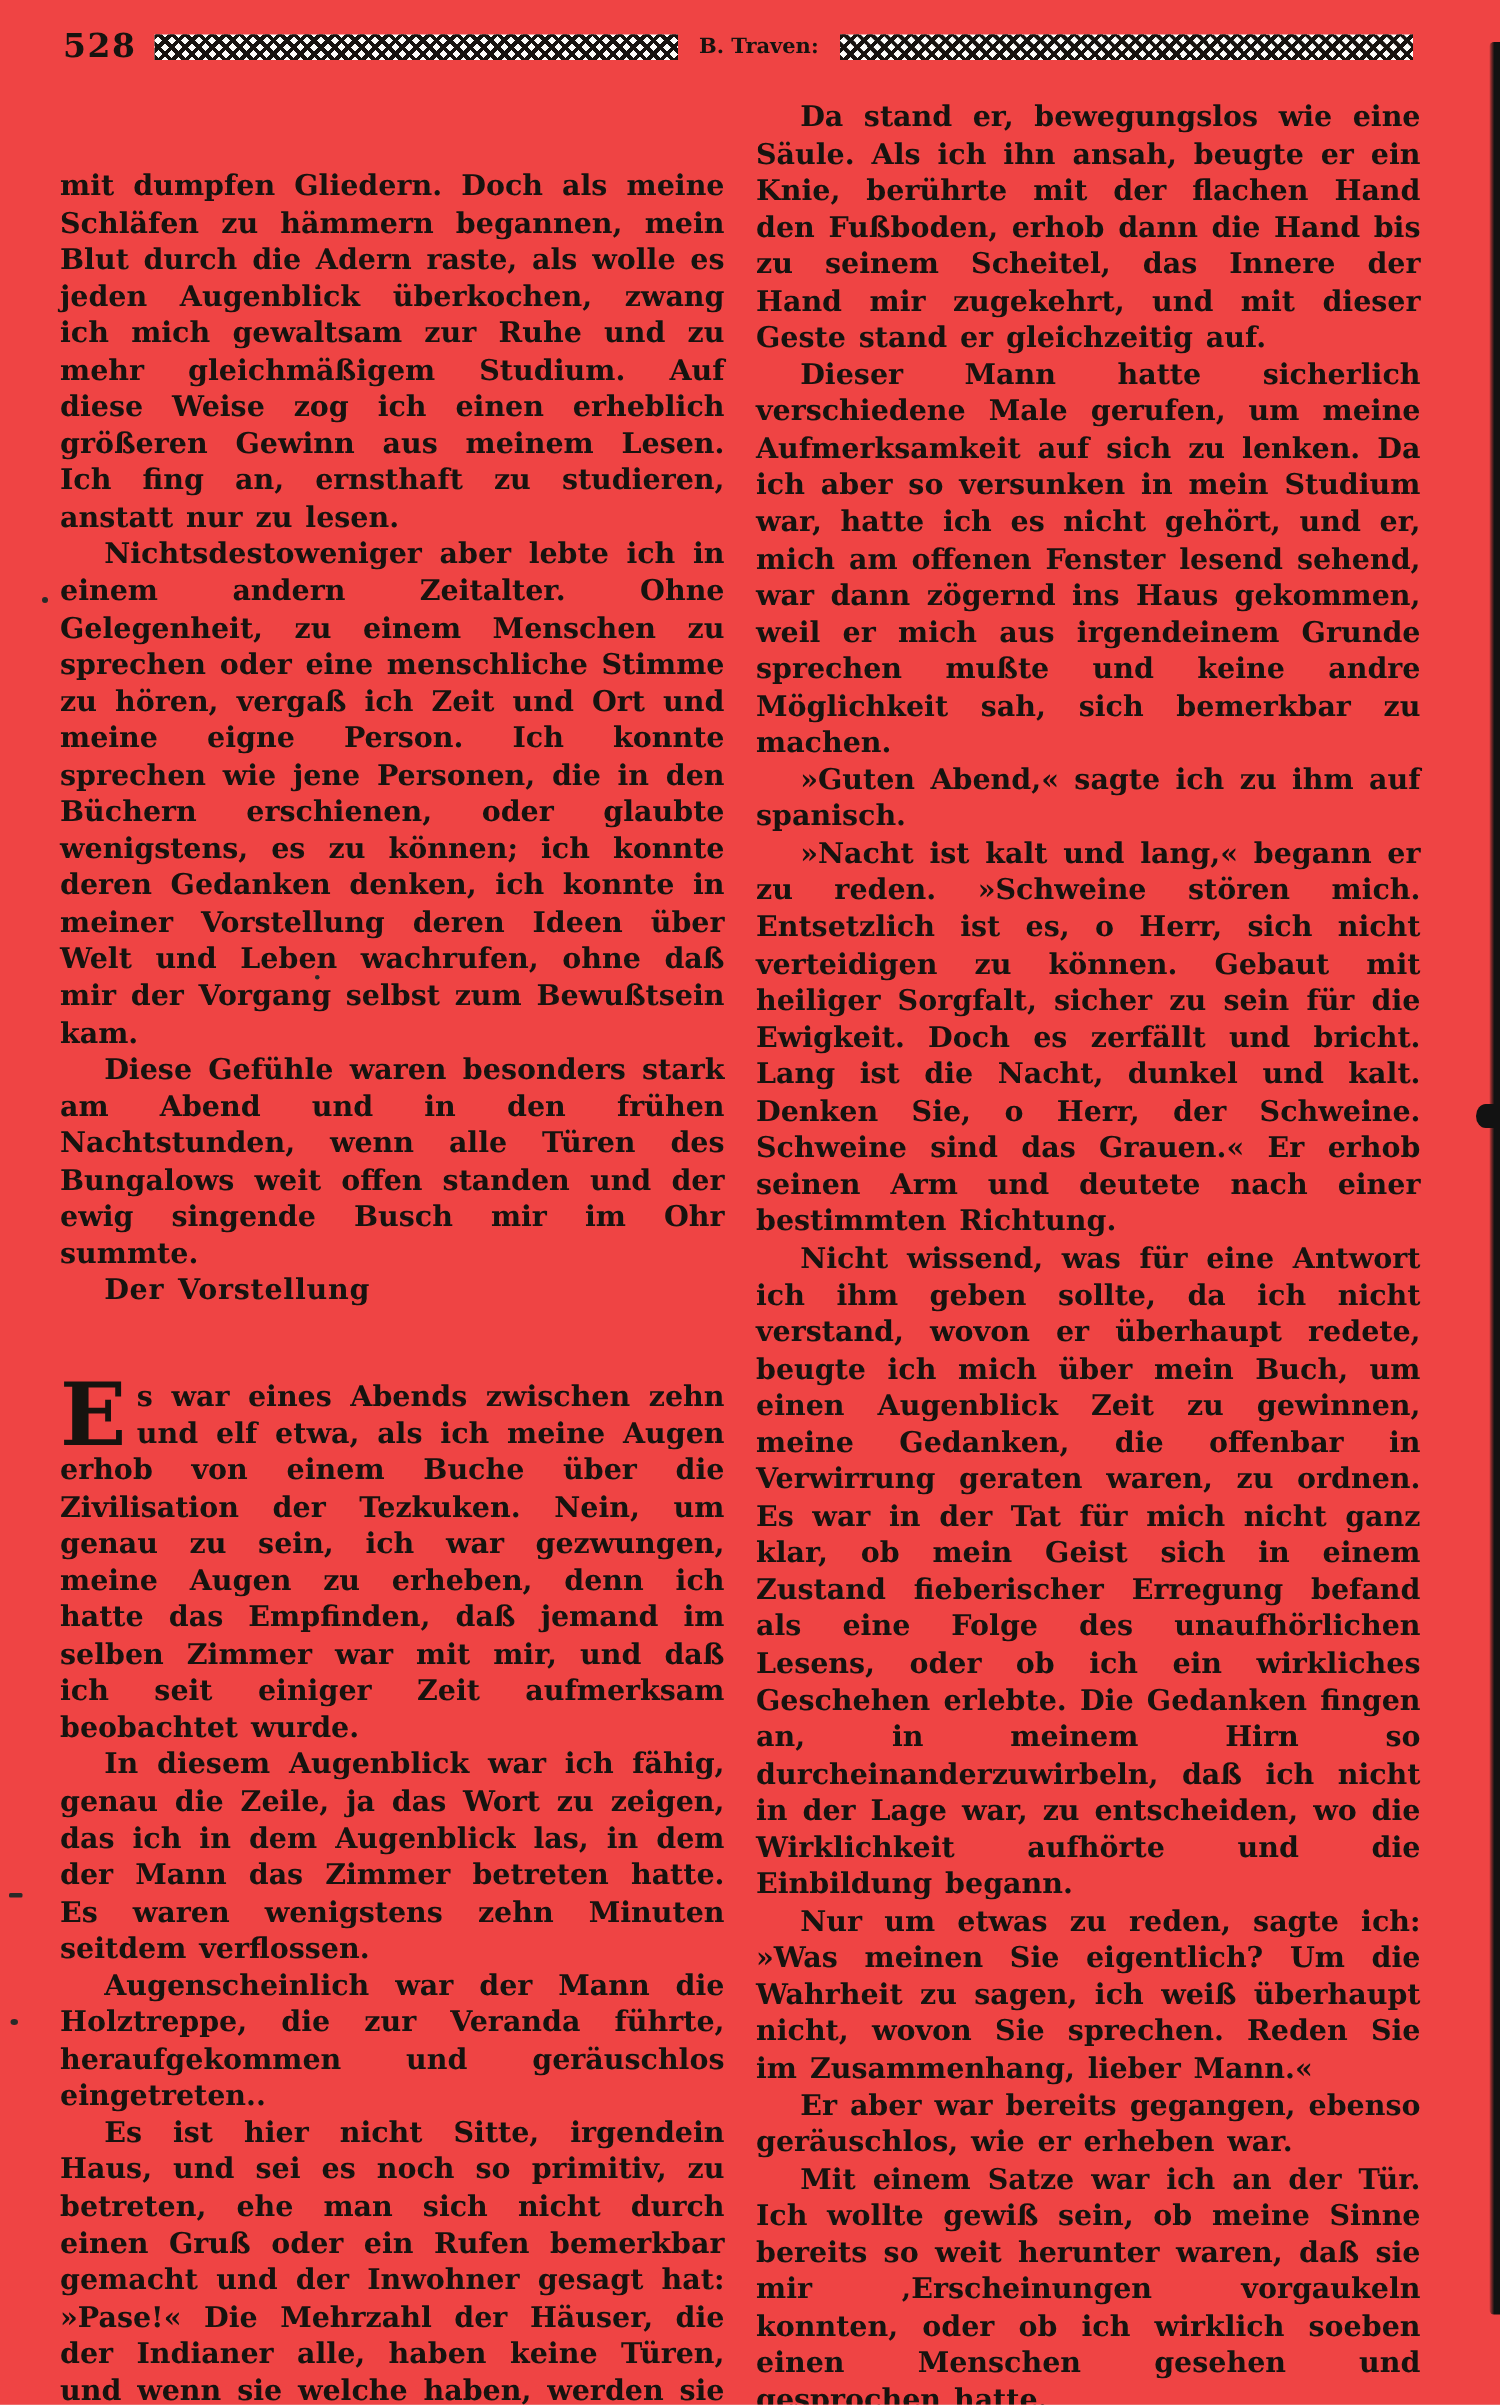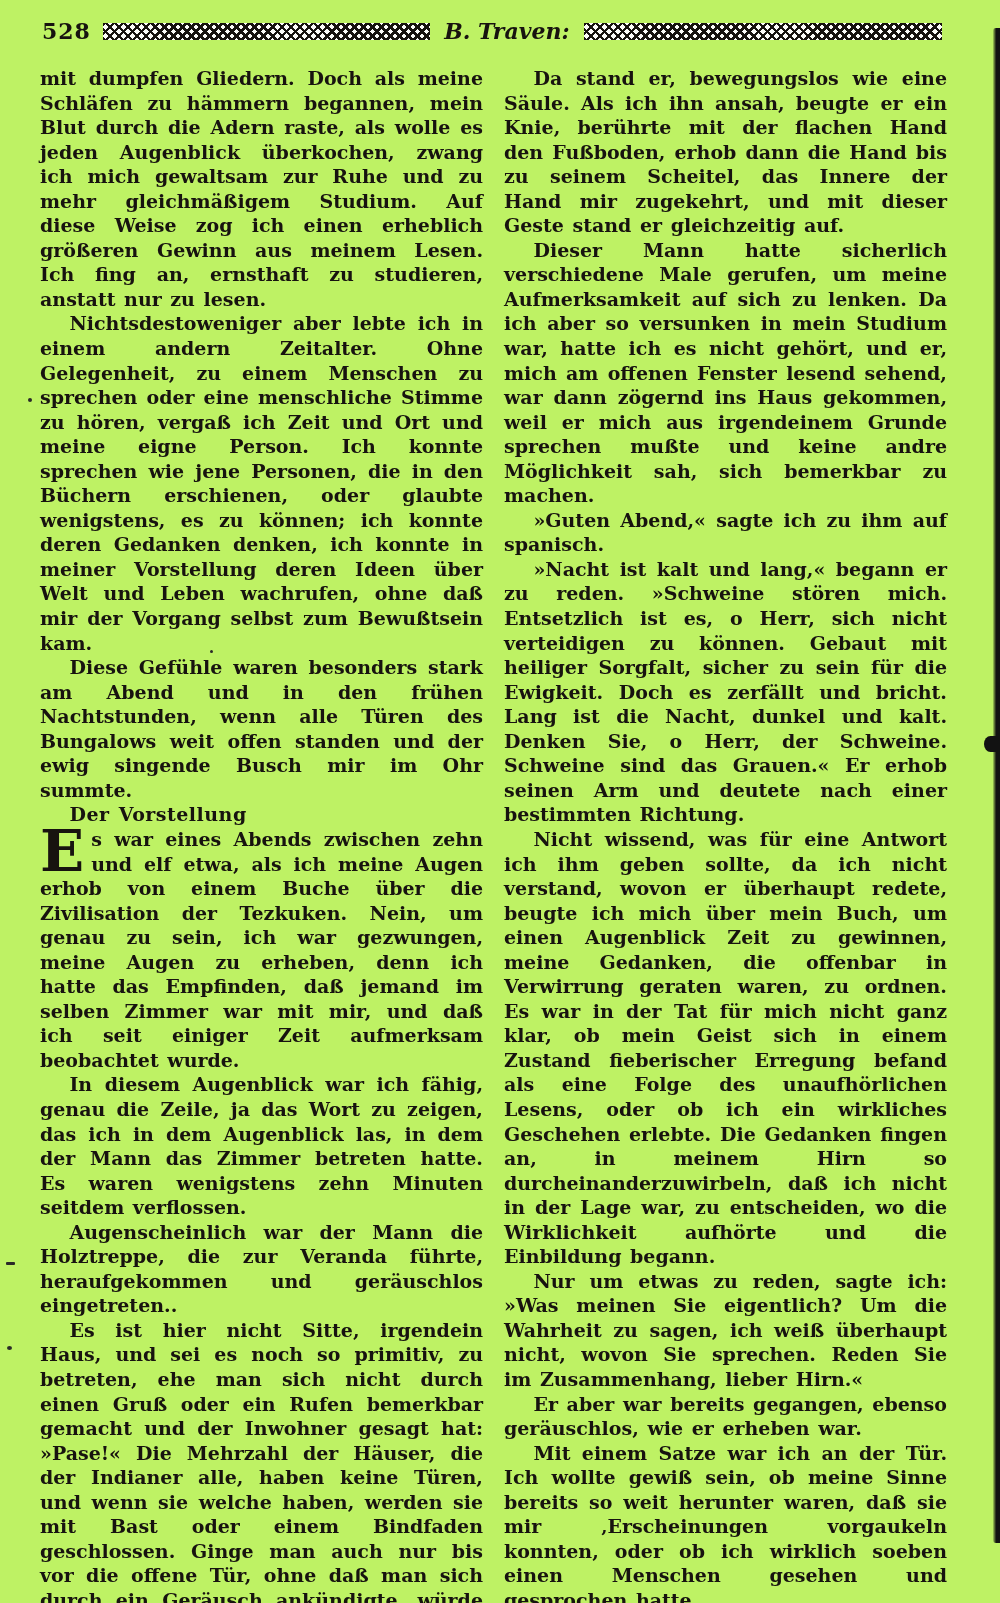--- a/index.html
+++ b/index.html
@@ -4,21 +4,21 @@
 <style>
   html, body { margin: 0; padding: 0; }
   body {
     width: 1000px; height: 1603px;
     background: #e8e8e4;
     font-family: "DejaVu Serif", "Liberation Serif", serif;
   }
   .page {
     position: relative;
     width: 1000px; height: 1603px;
-    background: #bef264;
+    background: #ef4444;
     color: #17130f;
     overflow: hidden;
   }
   
   .header {
     position: absolute;
     top: 18px; left: 42px; right: 58px;
     display: flex; align-items: center; gap: 12px;
     height: 26px;
   }
@@ -29,42 +29,41 @@
   .band {
     flex: 1 1 auto; height: 17px;
     background:
       repeating-linear-gradient(45deg,  #17130f 0 2.6px, transparent 2.6px 6.4px),
       repeating-linear-gradient(135deg, #17130f 0 2.6px, transparent 2.6px 6.4px);
     background-color: #fcfcf9;
   }
   .band-left  { flex-grow: 1.05; }
   .band-right { flex-grow: 1.15; }
   .author {
-    font-size: 22px; font-weight: bold; white-space: nowrap;
+    font-size: 14px; font-weight: bold; white-space: nowrap;
     padding: 0 2px;
-    font-style: italic;
   }
   
   .columns {
     position: absolute;
     top: 66px; left: 40px;
     width: 908px;
     display: flex; gap: 21px;
   }
   .col { width: 443px; }
   .col p {
     margin: 0;
     font-size: 19px;
     line-height: 24.55px;
     font-weight: bold;
     text-align: justify;
     text-indent: 1.55em;
     word-spacing: 2px;
   }
-  .col p.no-indent { text-indent: 0; }
+  .col p.no-indent { text-indent: 0; margin-top: 46px; }
   .heading {
     margin: 27px 0 12px 0;
     font-size: 28px; font-weight: bold;
     text-align: center; text-indent: 0;
     letter-spacing: 0.5px;
   }
   .dropcap {
     float: left;
     font-size: 58px; line-height: 42px;
     font-weight: bold;
@@ -119,21 +118,21 @@
       <p>Augenscheinlich war der Mann die Holztreppe, die zur Veranda führte, heraufgekommen und geräuschlos eingetreten..</p>
       <p>Es ist hier nicht Sitte, irgendein Haus, und sei es noch so primitiv, zu betreten, ehe man sich nicht durch einen Gruß oder ein Rufen bemerkbar gemacht und der Inwohner gesagt hat: »Pase!« Die Mehrzahl der Häuser, die der Indianer alle, haben keine Türen, und wenn sie welche haben, werden sie mit Bast oder einem Bindfaden geschlossen. Ginge man auch nur bis vor die offene Tür, ohne daß man sich durch ein Geräusch ankündigte, würde man die Hausbewohner oftmals in die allerpeinlichste Verlegenheit bringen, weil die Hütten ja nur einen Raum haben.</p>
     </div>
 
     <div class="col">
       <p>Da stand er, bewegungslos wie eine Säule. Als ich ihn ansah, beugte er ein Knie, berührte mit der flachen Hand den Fußboden, erhob dann die Hand bis zu seinem Scheitel, das Innere der Hand mir zugekehrt, und mit dieser Geste stand er gleichzeitig auf.</p>
       <p>Dieser Mann hatte sicherlich verschiedene Male gerufen, um meine Aufmerksamkeit auf sich zu lenken. Da ich aber so versunken in mein Studium war, hatte ich es nicht gehört, und er, mich am offenen Fenster lesend sehend, war dann zögernd ins Haus gekommen, weil er mich aus irgendeinem Grunde sprechen mußte und keine andre Möglichkeit sah, sich bemerkbar zu machen.</p>
       <p>»Guten Abend,« sagte ich zu ihm auf spanisch.</p>
       <p>»Nacht ist kalt und lang,« begann er zu reden. »Schweine stören mich. Entsetzlich ist es, o Herr, sich nicht verteidigen zu können. Gebaut mit heiliger Sorgfalt, sicher zu sein für die Ewigkeit. Doch es zerfällt und bricht. Lang ist die Nacht, dunkel und kalt. Denken Sie, o Herr, der Schweine. Schweine sind das Grauen.« Er erhob seinen Arm und deutete nach einer bestimmten Richtung.</p>
       <p>Nicht wissend, was für eine Antwort ich ihm geben sollte, da ich nicht verstand, wovon er überhaupt redete, beugte ich mich über mein Buch, um einen Augenblick Zeit zu gewinnen, meine Gedanken, die offenbar in Verwirrung geraten waren, zu ordnen. Es war in der Tat für mich nicht ganz klar, ob mein Geist sich in einem Zustand fieberischer Erregung befand als eine Folge des unaufhörlichen Lesens, oder ob ich ein wirkliches Geschehen erlebte. Die Gedanken fingen an, in meinem Hirn so durcheinanderzuwirbeln, daß ich nicht in der Lage war, zu entscheiden, wo die Wirklichkeit aufhörte und die Einbildung begann.</p>
-      <p>Nur um etwas zu reden, sagte ich: »Was meinen Sie eigentlich? Um die Wahrheit zu sagen, ich weiß überhaupt nicht, wovon Sie sprechen. Reden Sie im Zusammenhang, lieber Hirn.«</p>
+      <p>Nur um etwas zu reden, sagte ich: »Was meinen Sie eigentlich? Um die Wahrheit zu sagen, ich weiß überhaupt nicht, wovon Sie sprechen. Reden Sie im Zusammenhang, lieber Mann.«</p>
       <p>Er aber war bereits gegangen, ebenso geräuschlos, wie er erheben war.</p>
       <p>Mit einem Satze war ich an der Tür. Ich wollte gewiß sein, ob meine Sinne bereits so weit herunter waren, daß sie mir ‚Erscheinungen vorgaukeln konnten, oder ob ich wirklich soeben einen Menschen gesehen und gesprochen hatte.</p>
 
     </div>
 
   </div>
 
   <div class="scan-edge"></div>
   <div class="edge-blob"></div>
   <div class="speck speck-1"></div>

